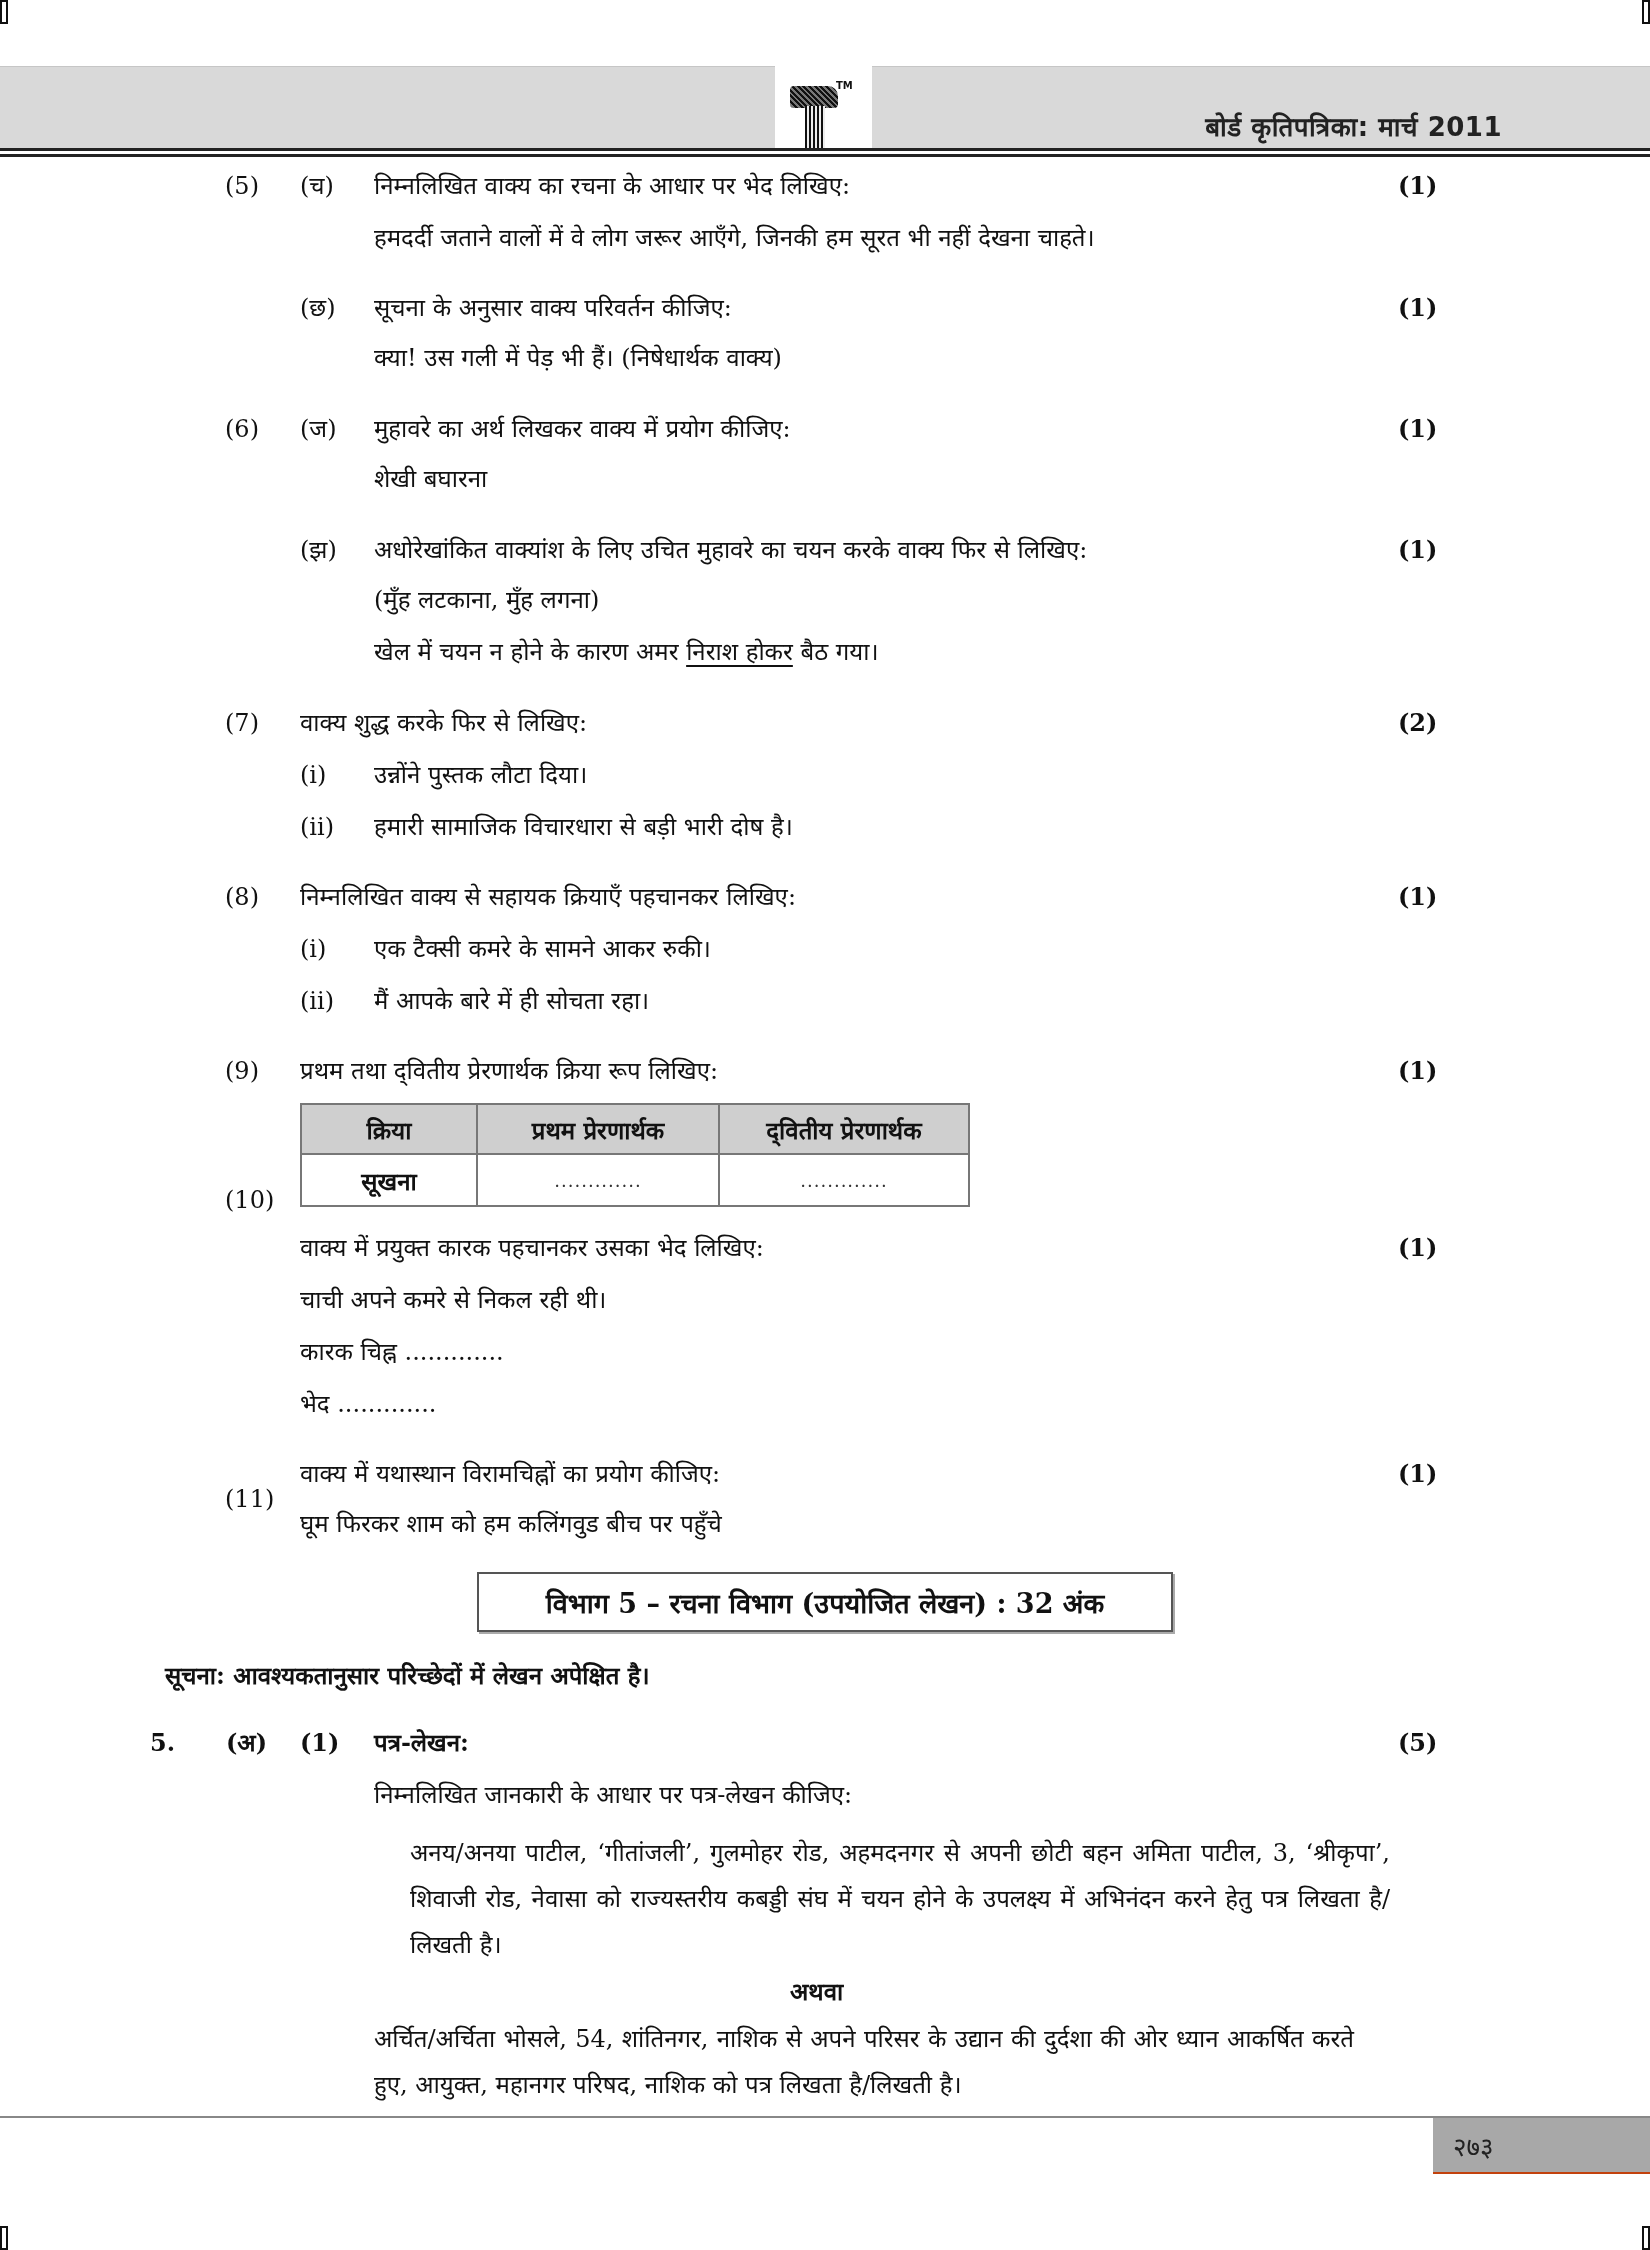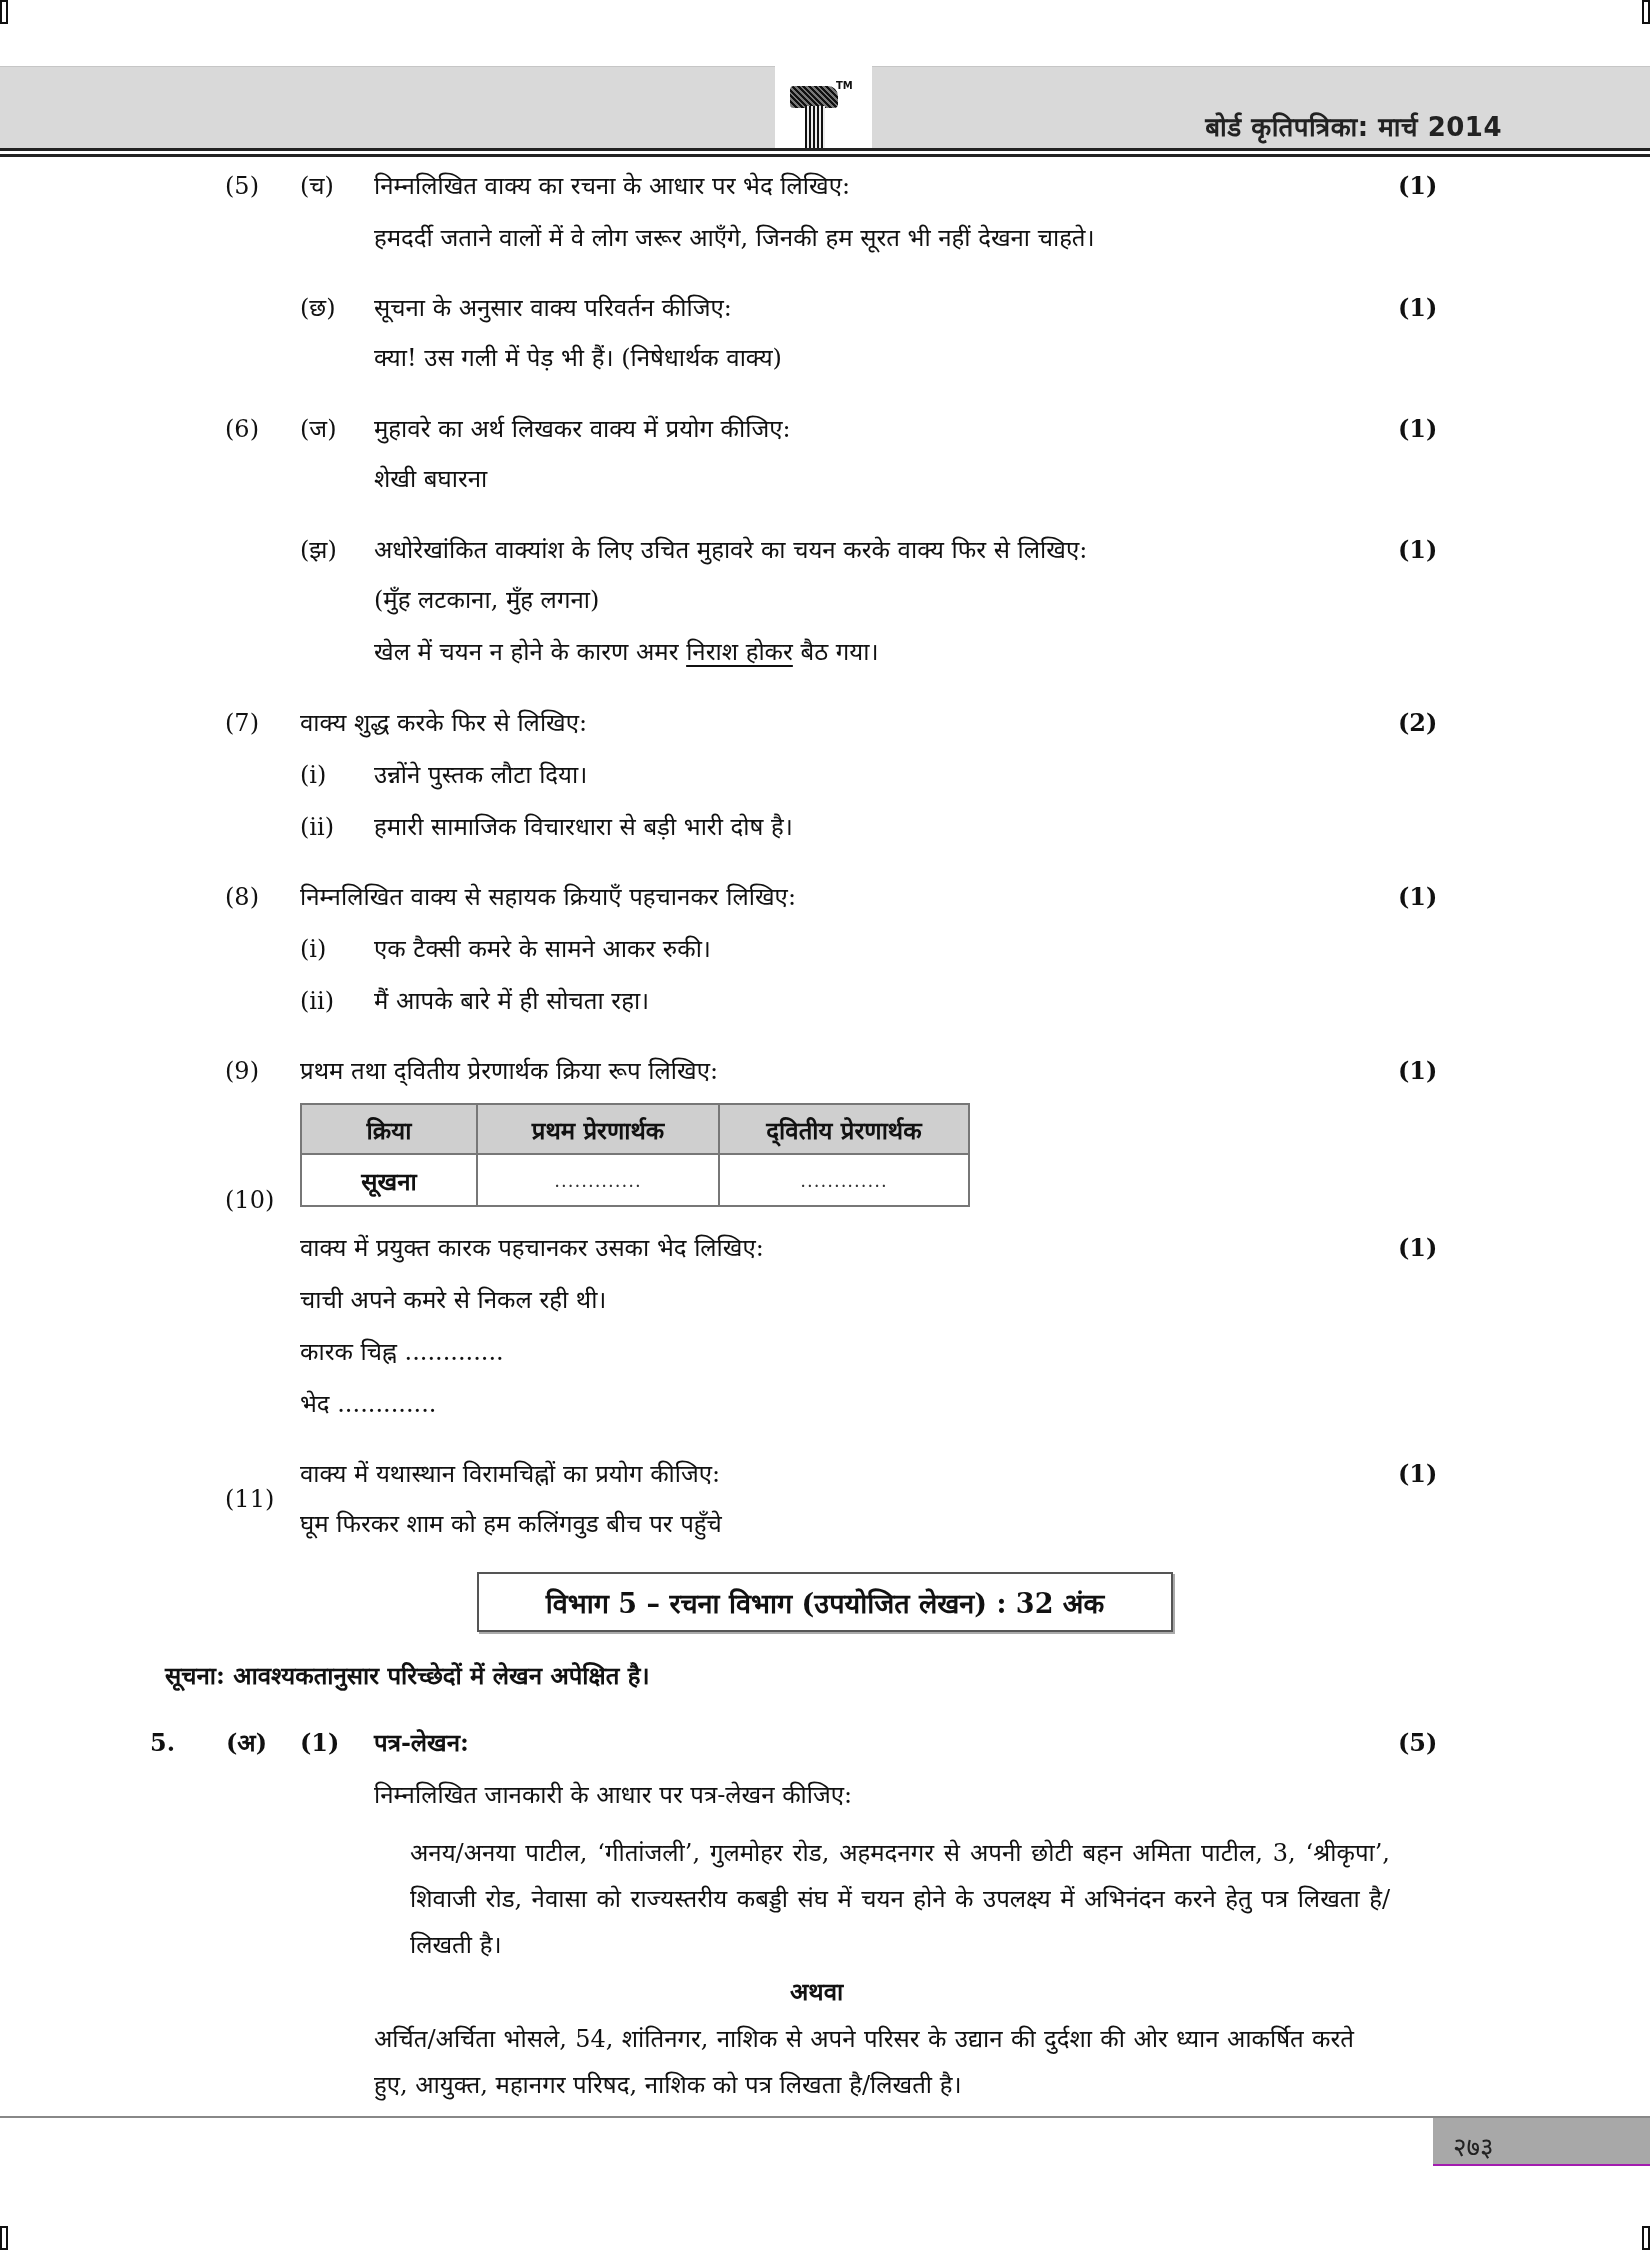--- a/index.html
+++ b/index.html
@@ -35,39 +35,39 @@
   table.prerak th:nth-child(1), table.prerak td:nth-child(1) { width: 176px; }
   table.prerak th:nth-child(2), table.prerak td:nth-child(2) { width: 242px; }
   table.prerak th:nth-child(3), table.prerak td:nth-child(3) { width: 250px; }
   .dots { font-size: 18px; letter-spacing: 1px; color: #333; }
 
   .section-box { position: absolute; left: 477px; top: 1572px; width: 696px; height: 60px; border: 2px solid #555; box-shadow: 2px 2px 0 #aaa; display: flex; align-items: center; justify-content: center; font-size: 27px; font-weight: bold; }
 
   .para { position: absolute; left: 374px; width: 980px; font-size: 24px; line-height: 46px; text-align: justify; }
 
   .footer-rule { position: absolute; left: 0; top: 2116px; width: 1650px; height: 2px; background: #888; }
-  .page-tab { position: absolute; left: 1433px; top: 2118px; width: 217px; height: 48px; background: #a8a8a8; border-bottom: 2px solid #a21caf; }
+  .page-tab { position: absolute; left: 1433px; top: 2118px; width: 217px; height: 56px; background: #a8a8a8; border-bottom: 2px solid #c2410c; }
   .page-num { position: absolute; left: 20px; top: 10px; font-size: 26px; color: #222; font-family: "DejaVu Sans", sans-serif; }
 </style>
 </head>
 <body>
 
 <div class="crop tl"></div>
 <div class="crop tr"></div>
 <div class="crop bl"></div>
 <div class="crop br"></div>
 
 <div class="header-band-left"></div>
 <div class="header-band-right"></div>
 <div class="logo">
   <div class="cap"></div>
   <div class="stem"></div>
   <div class="tm">TM</div>
 </div>
-<div class="header-title">बोर्ड कृतिपत्रिका: मार्च 2014</div>
+<div class="header-title">बोर्ड कृतिपत्रिका: मार्च 2011</div>
 <div class="header-rule-1"></div>
 <div class="header-rule-2"></div>
 
 <div class="qnum" style="left:225px;top:170px;">(5)</div>
 <div class="qnum" style="left:300px;top:170px;">(च)</div>
 <div class="row" style="left:374px;top:170px;">निम्नलिखित वाक्य का रचना के आधार पर भेद लिखिए:</div>
 <div class="marks" style="top:170px;">(1)</div>
 <div class="row" style="left:374px;top:222px;">हमदर्दी जताने वालों में वे लोग जरूर आएँगे, जिनकी हम सूरत भी नहीं देखना चाहते।</div>
 
 <div class="qnum" style="left:300px;top:292px;">(छ)</div>

